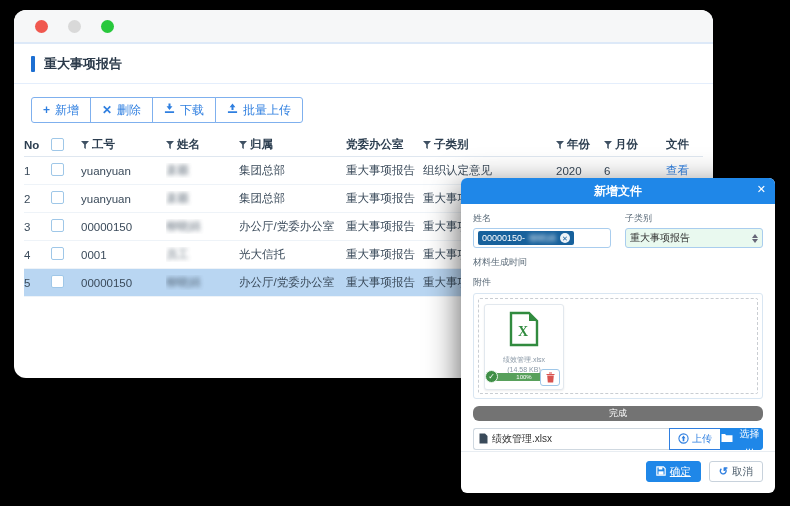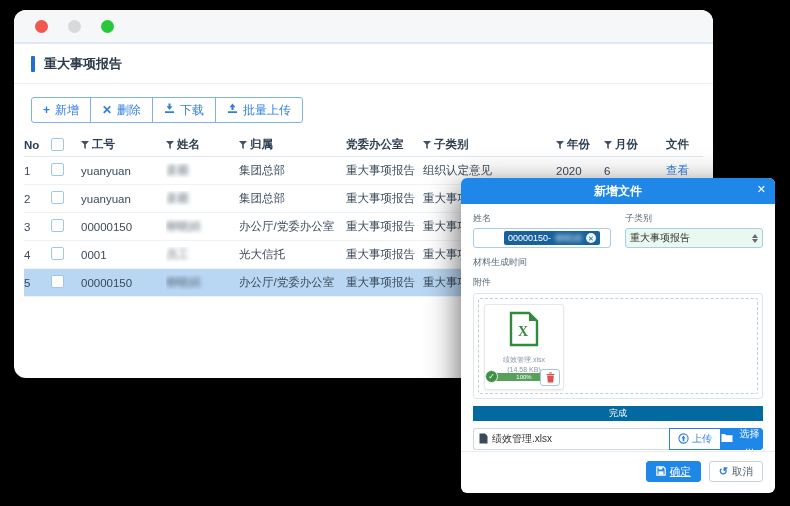--- a/index.html
+++ b/index.html
@@ -93,21 +93,21 @@
   .modal-body { padding:8px 12px 0; flex:1; }
   .f-label { font-size:9px; color:#5a6a78; margin-bottom:3px; display:block; }
   .f-row { display:flex; gap:14px; }
   .f-col { flex:1; }
   .input {
     height:20px; border:1px solid #a9cdee; border-radius:3px; background:#fff;
     display:flex; align-items:center; padding:0 4px; font-size:10px; color:#333;
   }
   .name-tag {
     background:#17619c; color:#fff; font-size:9px; padding:2px 4px;
-    border-radius:2px; display:flex; align-items:center; gap:4px; line-height:1;margin-left:26px;
+    border-radius:2px; display:flex; align-items:center; gap:4px; line-height:1;
   }
   .tag-x {
     width:10px; height:10px; border-radius:50%; background:rgba(255,255,255,.92);
     color:#17619c; font-size:7px; font-weight:bold; display:flex;
     align-items:center; justify-content:center; cursor:pointer;
   }
   .select { background:#e9f9ef; justify-content:space-between; cursor:pointer; }
   .spinner { display:flex; flex-direction:column; gap:1px; align-items:center; }
   .spinner i { display:block; width:0; height:0; border-left:3px solid transparent; border-right:3px solid transparent; }
   .spinner .up { border-bottom:4px solid #667; }
@@ -138,21 +138,21 @@
     border-radius:50%; background:#3f8f46; color:#fff; font-size:8px;
     display:flex; align-items:center; justify-content:center;
     border:1px solid #e9f4ea;
   }
   .card-del {
     position:absolute; right:3px; bottom:3px; width:20px; height:17px;
     border:1px solid #9fc7e8; border-radius:3px; background:#fff;
     display:flex; align-items:center; justify-content:center; cursor:pointer;
   }
   .big-progress {
-    margin-top:7px; height:15px; background:#0369a1; border-radius:0;
+    margin-top:7px; height:15px; background:#737373; border-radius:6px;
     color:#fff; font-size:9px; display:flex; align-items:center; justify-content:center;text-align:center;
   }
   .file-row { margin-top:7px; display:flex; height:22px; }
   .file-name-box {
     flex:1; border:1px solid #cfd8e0; border-right:none; border-radius:3px 0 0 3px;
     display:flex; align-items:center; gap:4px; padding:0 5px; font-size:10px; color:#333;
   }
   .upload-btn {
     width:52px; border:1px solid #2f7fe0; background:#fff; color:#2f7fe0;
     font-size:10px; display:flex; align-items:center; justify-content:center;

